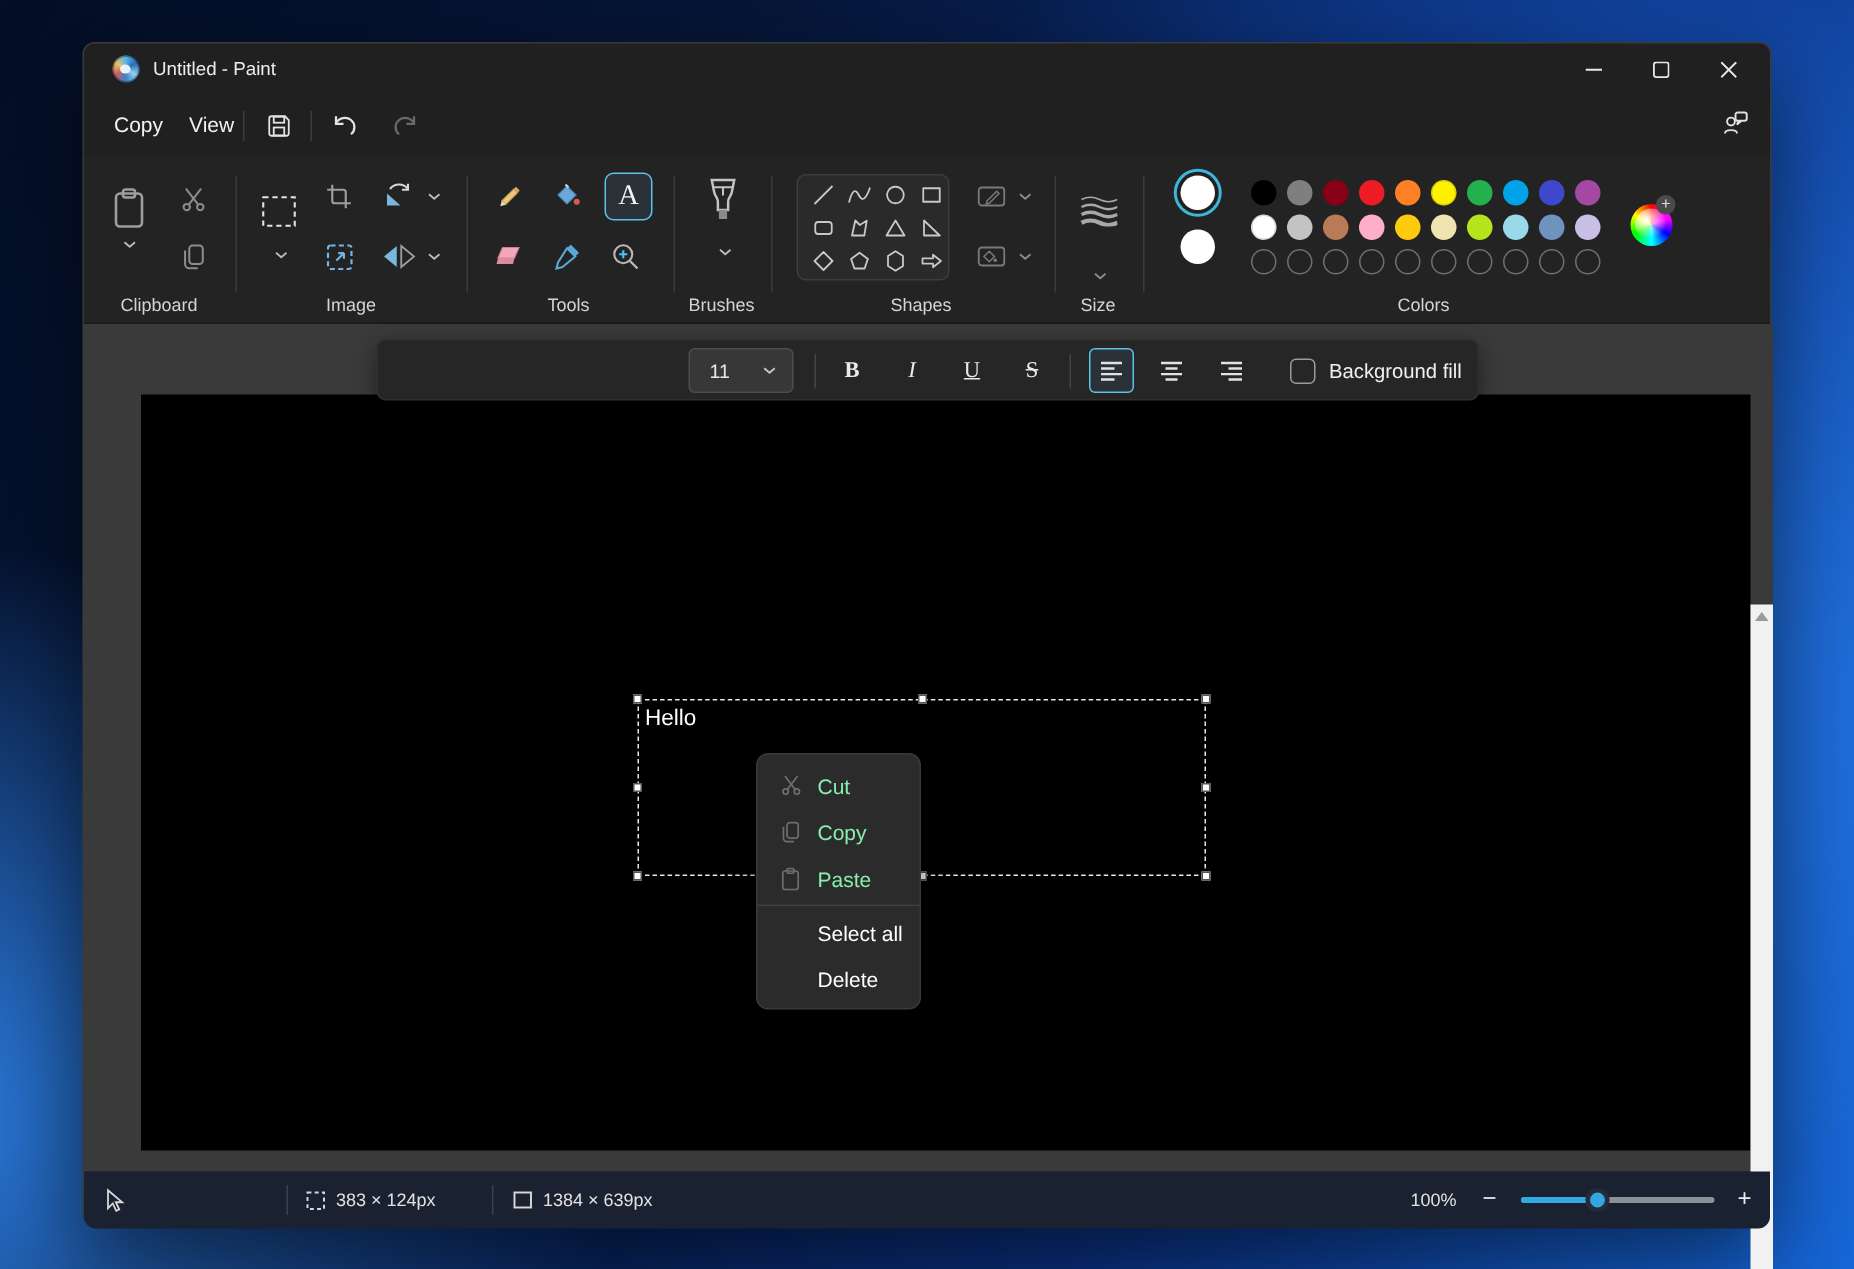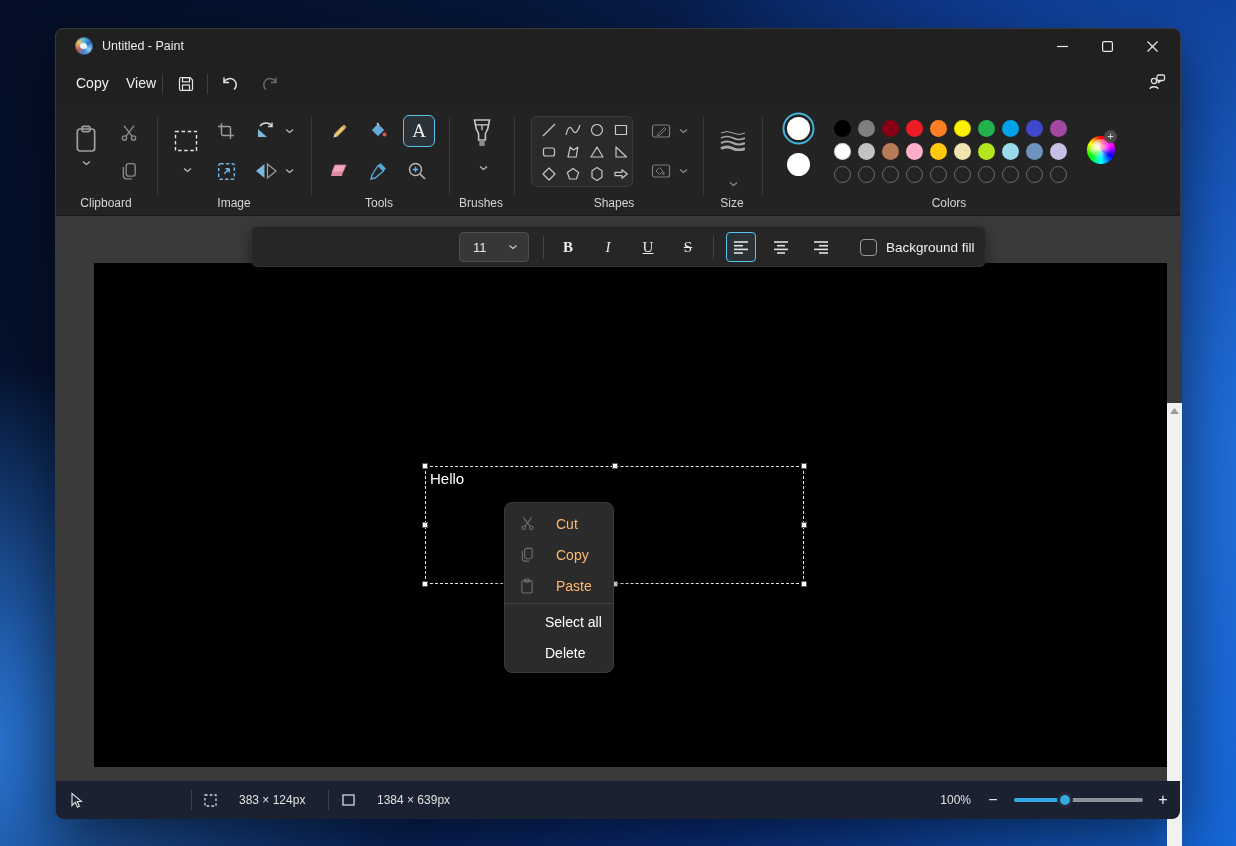--- a/index.html
+++ b/index.html
@@ -100,30 +100,30 @@
   .hdl { position:absolute; width:6px; height:6px; background:#fff; border:1px solid #555; }
 
   
   #ctx-menu { position:absolute; left:410px; top:239px; width:110px; background:#2b2b2b;
     border-radius:8px; border:1px solid #3a3a3a; box-shadow:0 10px 26px rgba(0,0,0,.55);
     padding:5px 0 4px 0; }
   .ctx-item { height:31px; display:flex; align-items:center; font-size:14px; color:#fff; }
   .ctx-item .ci-icon { width:16px; margin:0 9px 0 15px; display:flex; }
   .ctx-item .ci-label { white-space:nowrap; }
   .ctx-item.noicon .ci-label { margin-left:40px; }
-  .ctx-item.disabled { color:#fdba74;gap:11px; }
+  .ctx-item.disabled { color:#86efac; }
   .ctx-div { height:1px; background:#3f3f3f; margin:2px 0; }
 
   
   #vscroll { position:absolute; left:1111px; top:187px; width:15px; height:551px; background:#f1f1f1; }
 
   
   #statusbar { position:absolute; left:0; top:752px; width:100%; height:38px; background:#1a2130;
     border-radius:0 0 8px 8px; color:#e2e2e2; font-size:12px; }
-  .status-item { position:absolute; top:0; height:38px; display:flex; align-items:center; gap:22px; }
+  .status-item { position:absolute; top:0; height:38px; display:flex; align-items:center; gap:7px; }
   .ssep { position:absolute; top:9px; height:20px; width:1px; background:#39404e; }
   #zoom-slider { position:absolute; left:958px; top:17px; width:129px; height:4px;
     background:#8d9099; border-radius:2px; }
   #zoom-fill { position:absolute; left:0; top:0; height:4px; width:50px; background:#31a8e0;
     border-radius:2px; }
   #zoom-thumb { position:absolute; left:43px; top:-6px; width:16px; height:16px; border-radius:50%;
     background:#31a8e0; border:3px solid #252b38; }
   .zoom-btn { position:absolute; top:0; height:38px; width:22px; display:flex; align-items:center;
     justify-content:center; color:#ececec; font-size:16px; }
 </style>

